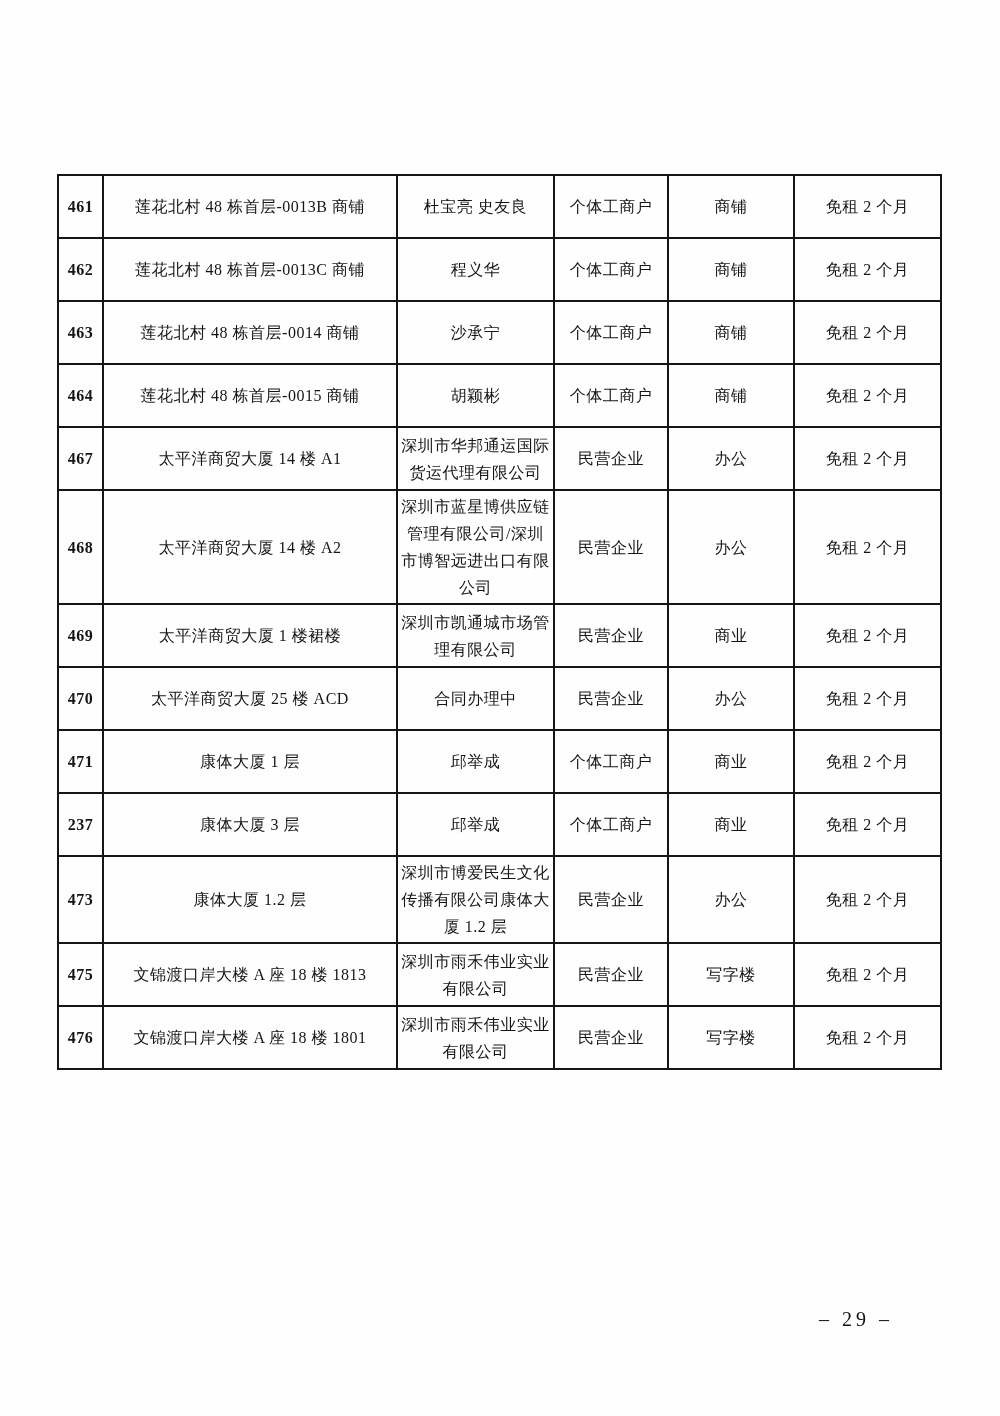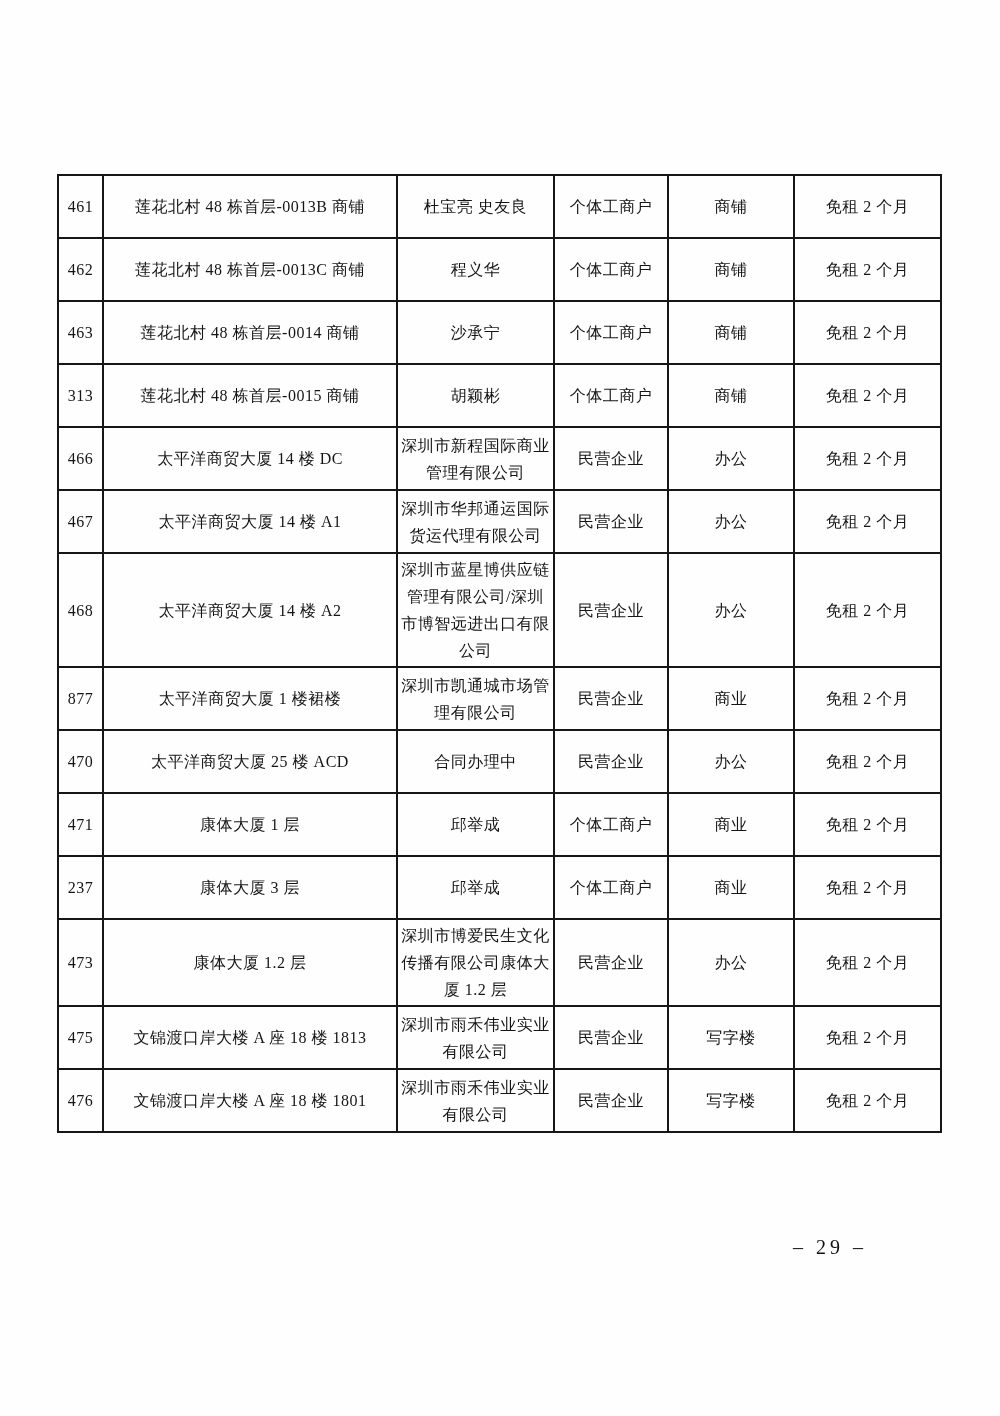--- a/index.html
+++ b/index.html
@@ -28,28 +28,28 @@
     border: 2px solid #161616;
     text-align: center;
     vertical-align: middle;
     font-size: 16px;
     line-height: 27px;
     height: 57px;              
     padding: 2px 3px;
     word-break: break-all;
     letter-spacing: 0.5px;
   }
-  td.col-no      { font-size: 17px; letter-spacing: 1px; }
+  td.col-no      { font-size: 17px; letter-spacing: 1px; font-weight: bold; }
   td.col-address { padding: 2px 6px; border-radius: 28px; }
   .footer-pageno {
     position: absolute;
     left: 793px;
-    top: 1236px;
+    top: 1308px;
     width: 100px;
-    text-align: left;
+    text-align: right;
     font-size: 20px;
     letter-spacing: 4px;
     color: #111;
   }
 </style>
 </head>
 <body>
 
 <div class="page">
 
@@ -81,53 +81,45 @@
         </tr>
         <tr>
           <td class="col-no">463</td>
           <td class="col-address">莲花北村 48 栋首层-0014 商铺</td>
           <td class="col-tenant">沙承宁</td>
           <td class="col-tenant-type">个体工商户</td>
           <td class="col-usage">商铺</td>
           <td class="col-relief">免租 2 个月</td>
         </tr>
         <tr>
-          <td class="col-no">313</td>
+          <td class="col-no">464</td>
           <td class="col-address">莲花北村 48 栋首层-0015 商铺</td>
           <td class="col-tenant">胡颖彬</td>
           <td class="col-tenant-type">个体工商户</td>
           <td class="col-usage">商铺</td>
-          <td class="col-relief">免租 2 个月</td>
-        </tr>
-        <tr>
-          <td class="col-no">466</td>
-          <td class="col-address">太平洋商贸大厦 14 楼 DC</td>
-          <td class="col-tenant">深圳市新程国际商业管理有限公司</td>
-          <td class="col-tenant-type">民营企业</td>
-          <td class="col-usage">办公</td>
           <td class="col-relief">免租 2 个月</td>
         </tr>
         <tr>
           <td class="col-no">467</td>
           <td class="col-address">太平洋商贸大厦 14 楼 A1</td>
           <td class="col-tenant">深圳市华邦通运国际货运代理有限公司</td>
           <td class="col-tenant-type">民营企业</td>
           <td class="col-usage">办公</td>
           <td class="col-relief">免租 2 个月</td>
         </tr>
         <tr>
           <td class="col-no">468</td>
           <td class="col-address">太平洋商贸大厦 14 楼 A2</td>
           <td class="col-tenant">深圳市蓝星博供应链管理有限公司/深圳市博智远进出口有限公司</td>
           <td class="col-tenant-type">民营企业</td>
           <td class="col-usage">办公</td>
           <td class="col-relief">免租 2 个月</td>
         </tr>
         <tr>
-          <td class="col-no">877</td>
+          <td class="col-no">469</td>
           <td class="col-address">太平洋商贸大厦 1 楼裙楼</td>
           <td class="col-tenant">深圳市凯通城市场管理有限公司</td>
           <td class="col-tenant-type">民营企业</td>
           <td class="col-usage">商业</td>
           <td class="col-relief">免租 2 个月</td>
         </tr>
         <tr>
           <td class="col-no">470</td>
           <td class="col-address">太平洋商贸大厦 25 楼 ACD</td>
           <td class="col-tenant">合同办理中</td>

